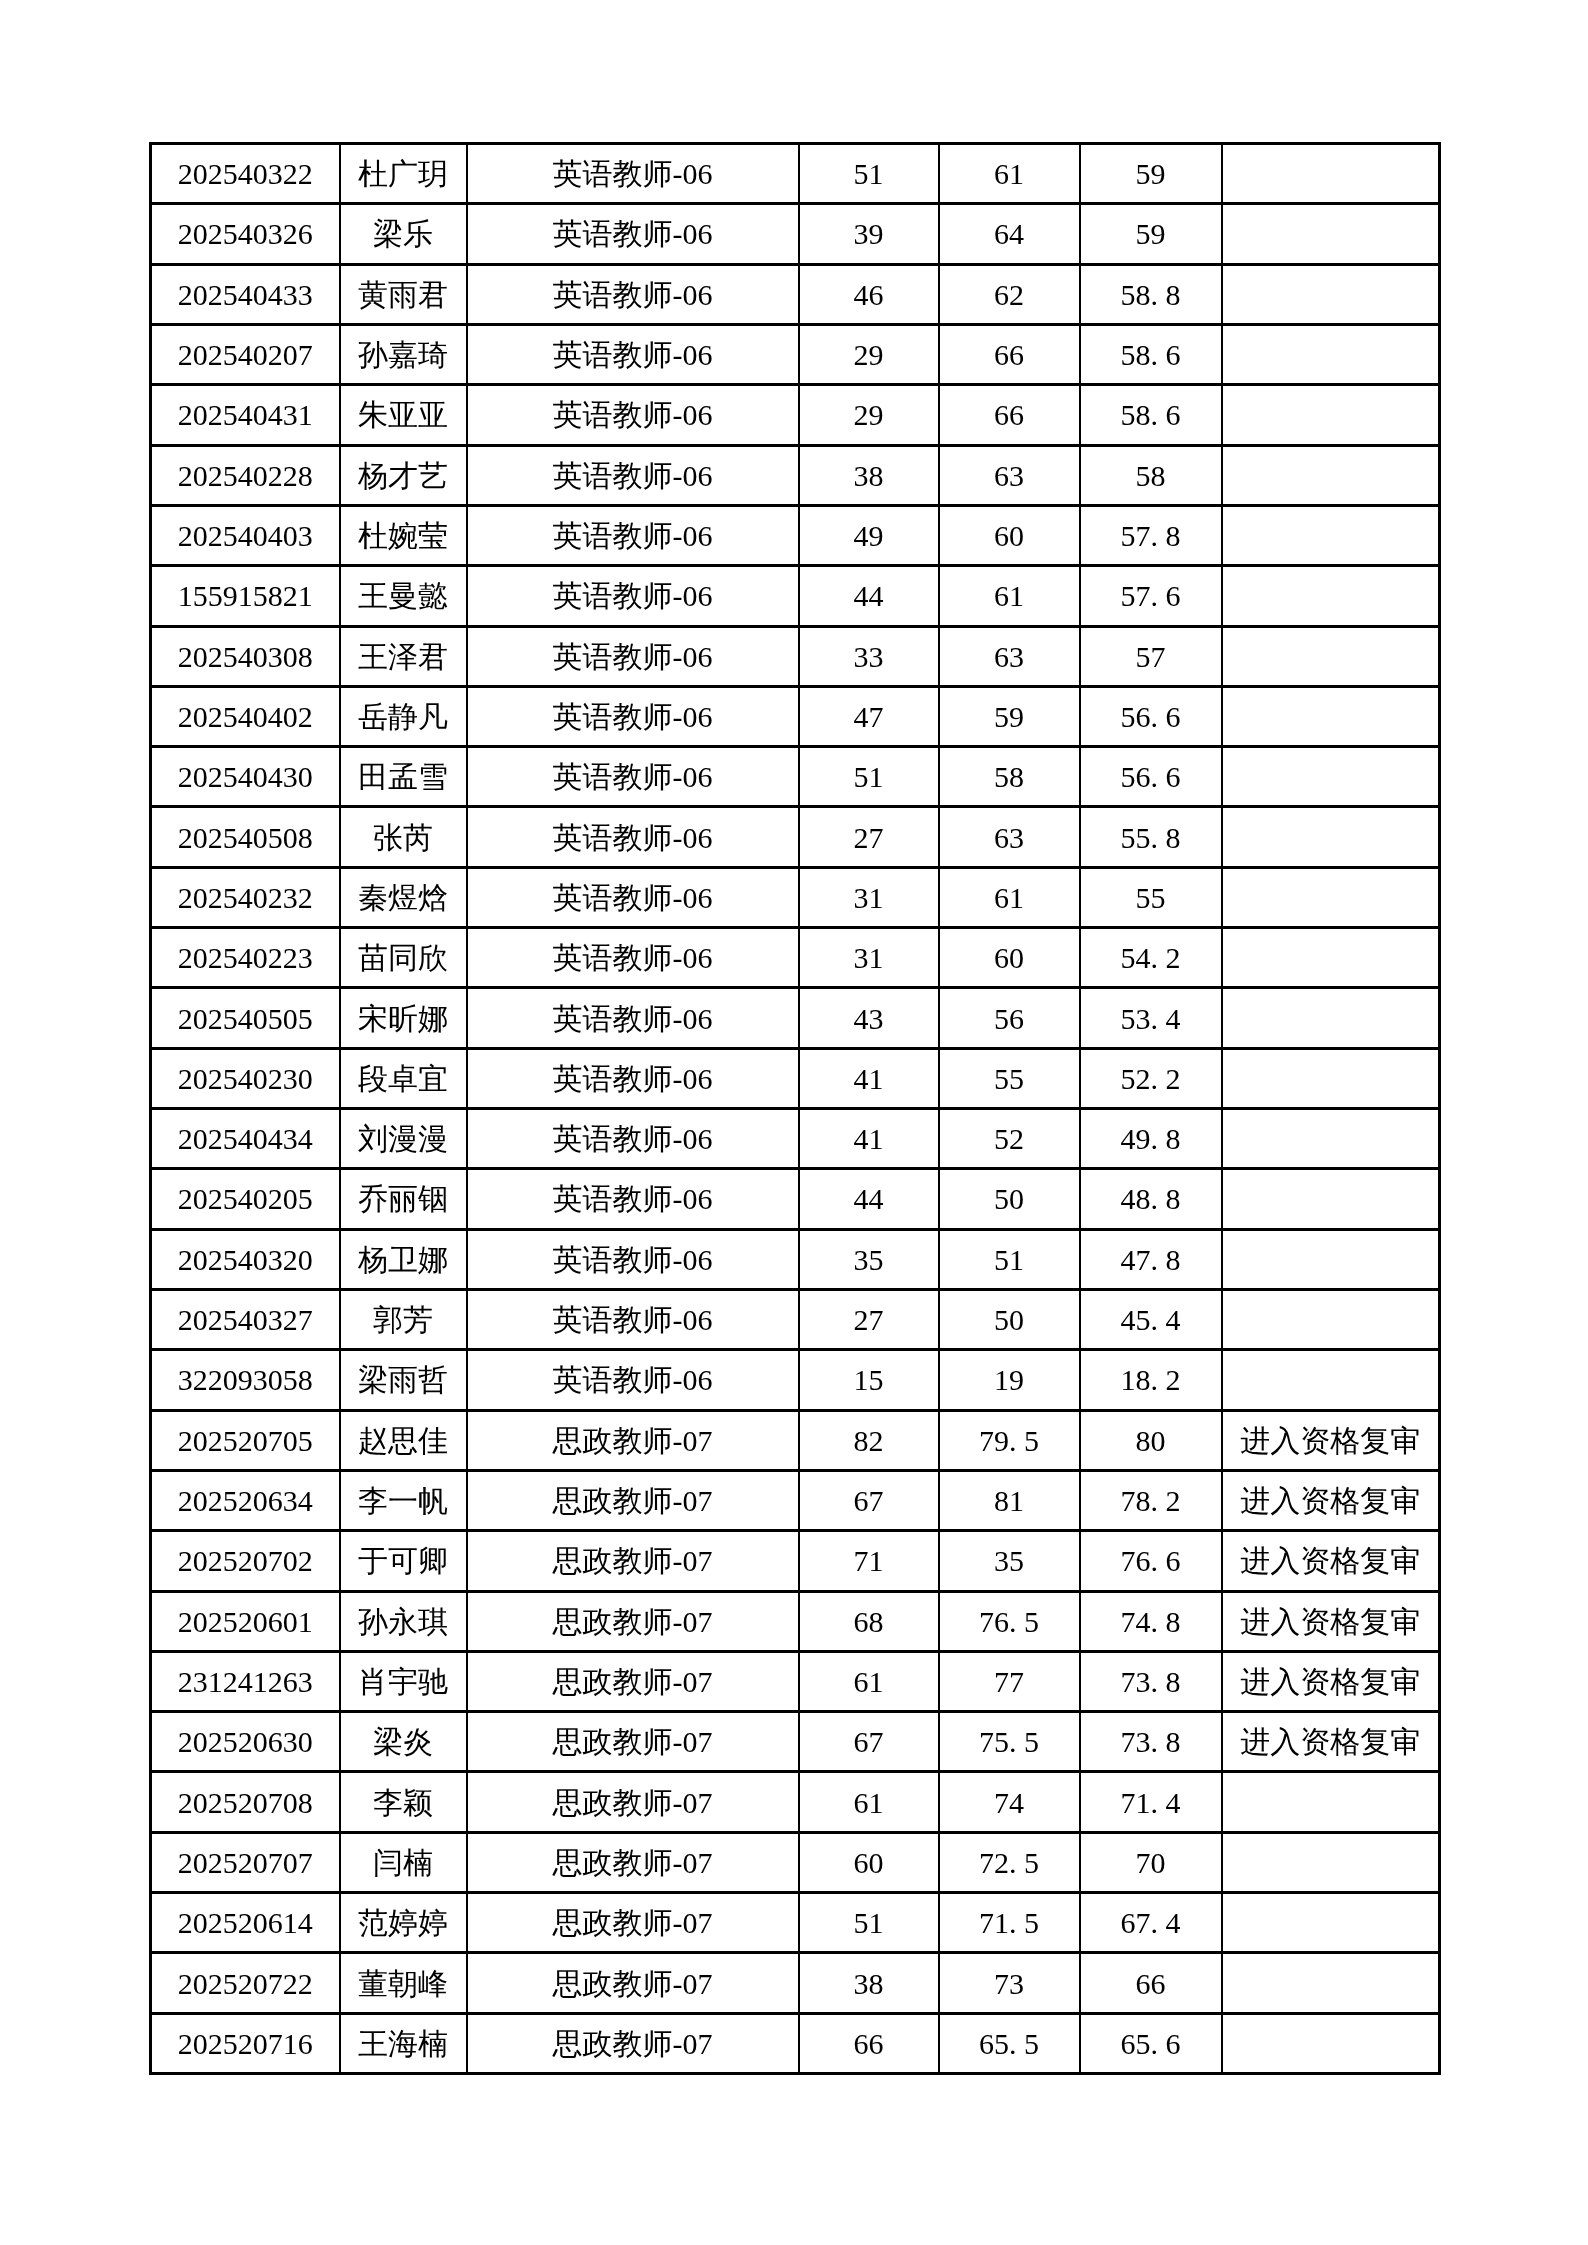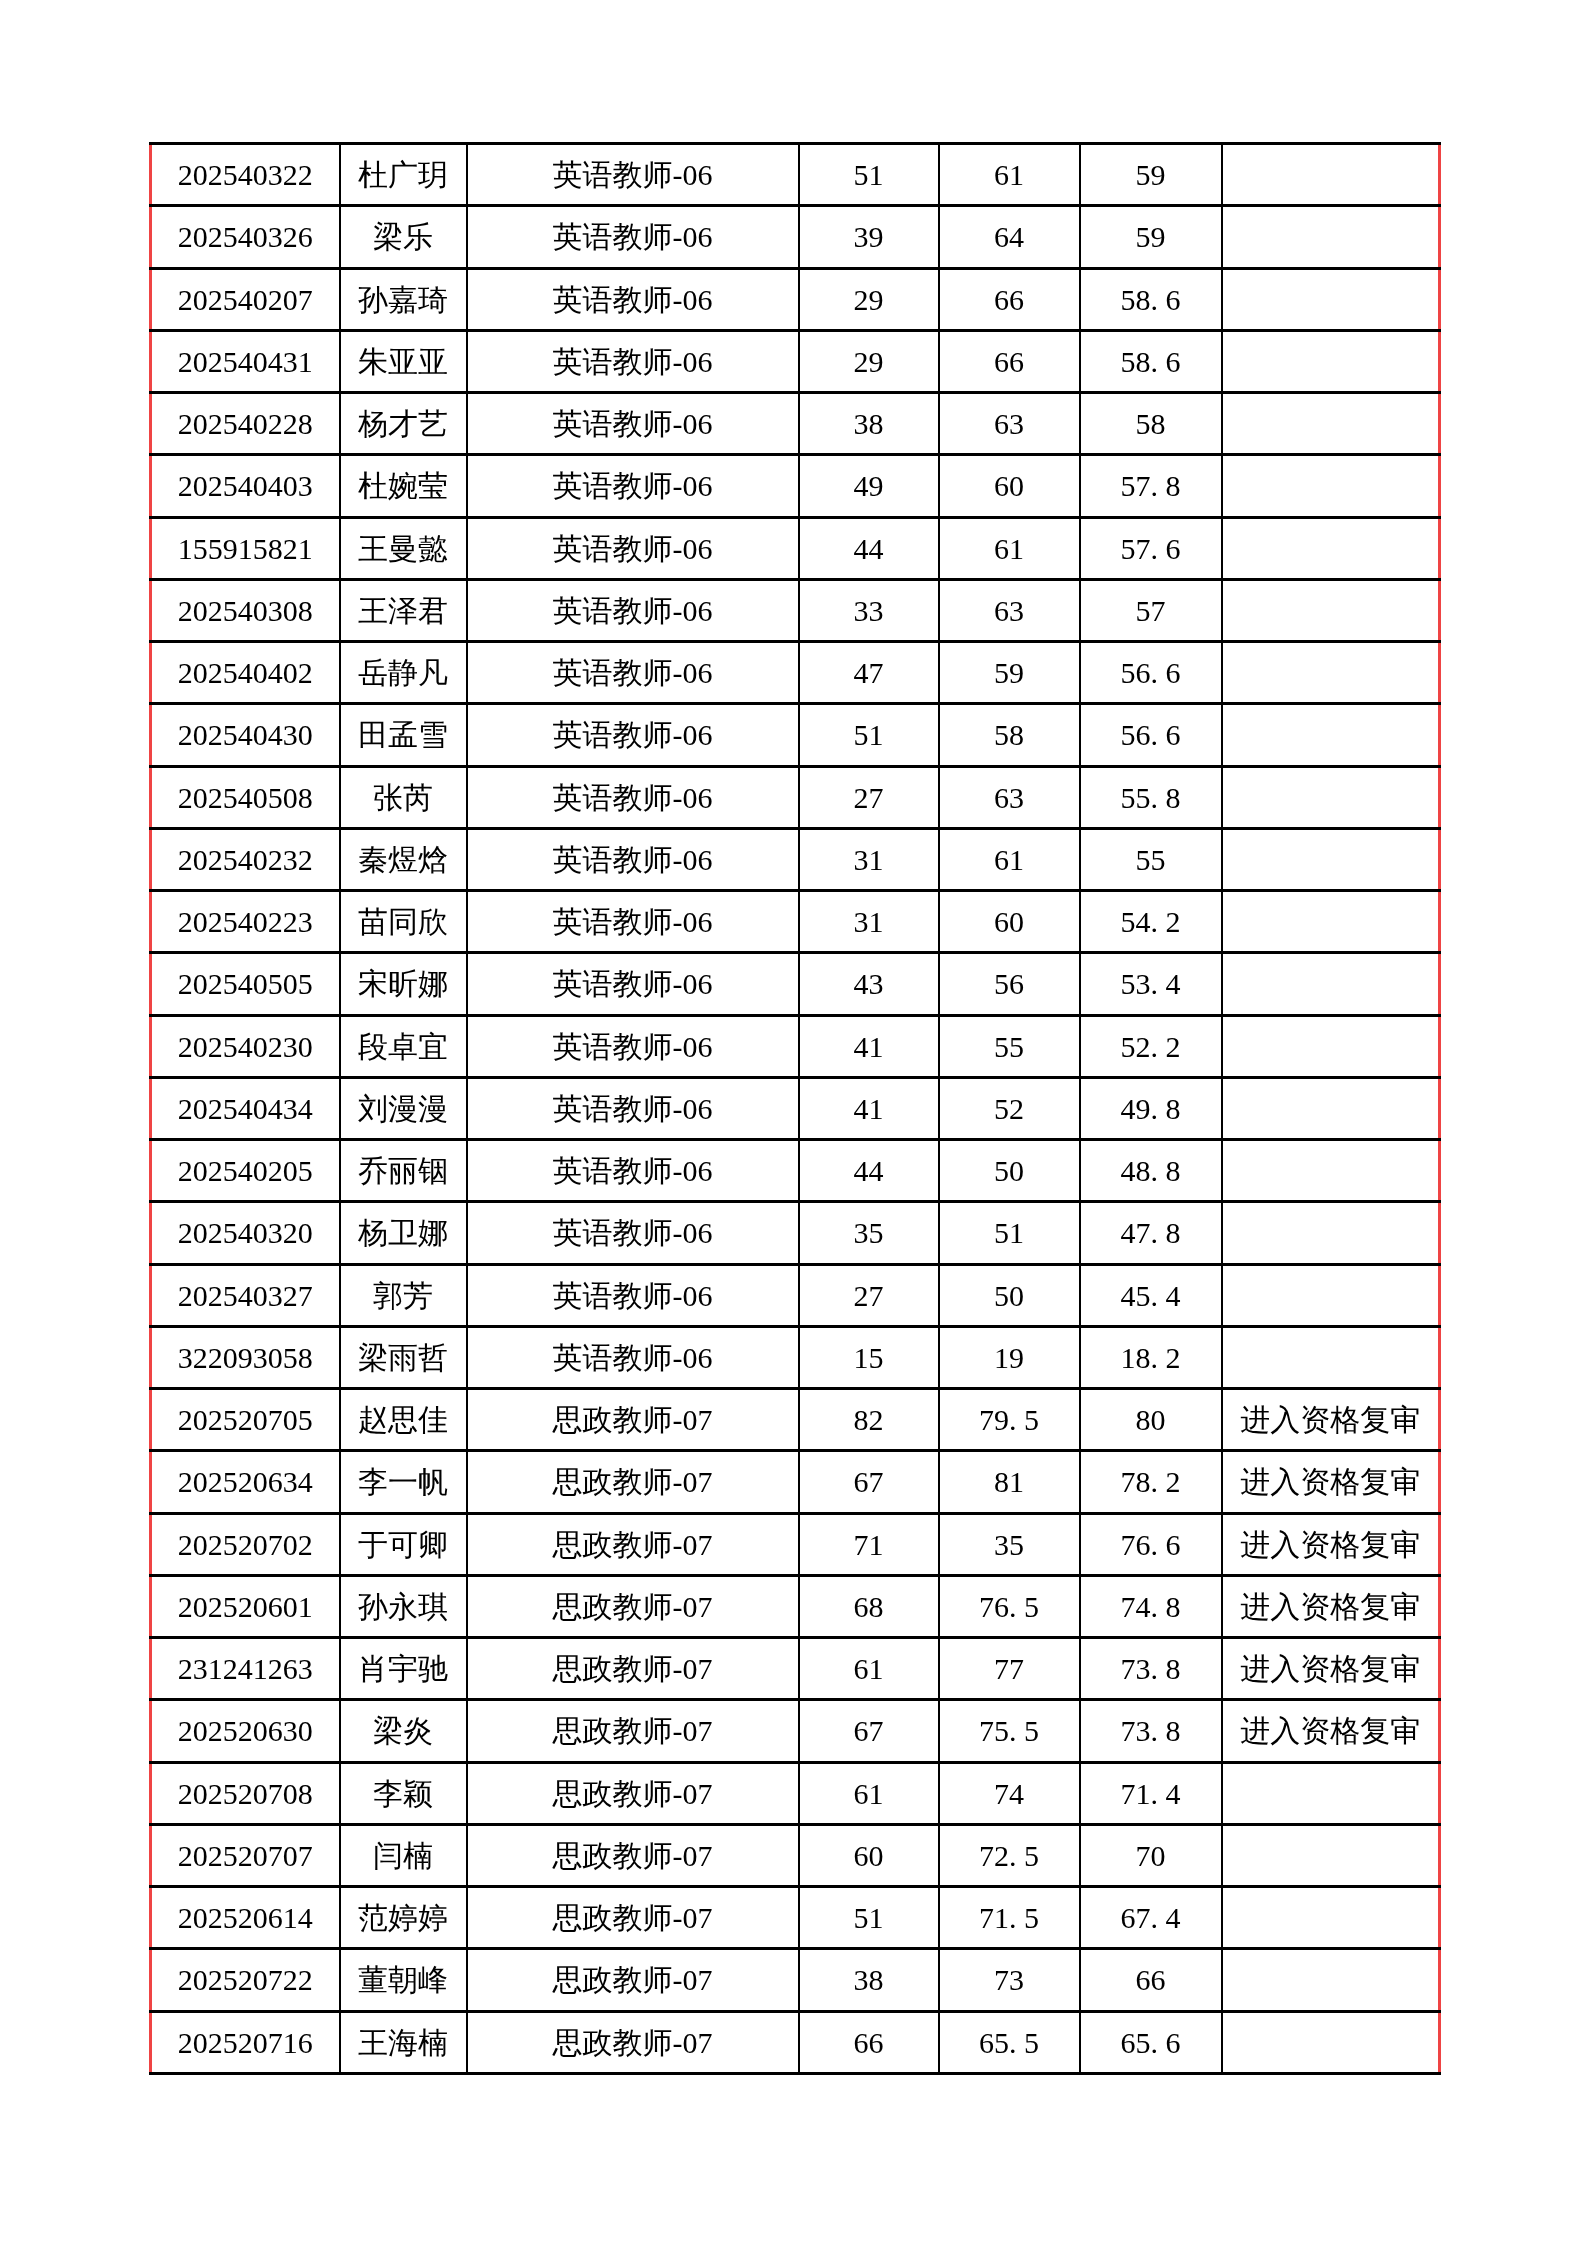--- a/index.html
+++ b/index.html
@@ -22,21 +22,21 @@
     background: #ffffff;
   }
   table.results {
     position: absolute;
     left: 149px;
     top: 142px;
     width: 1289px;
     height: 1933px;
     border-collapse: collapse;
     table-layout: fixed;
-    border: 3px solid #ef4444;
+    border: 3px solid #000000;
   }
   table.results td {
     border-left: 2px solid #000000;
     border-right: 2px solid #000000;
     border-top: 3px solid #000000;
     border-bottom: 3px solid #000000;
     text-align: center;
     vertical-align: middle;
     font-size: 30px;
     line-height: 1.1;
@@ -80,20 +80,29 @@
         <tr>
     <td>202540326</td>
     <td>梁乐</td>
     <td>英语教师-06</td>
     <td>39</td>
     <td>64</td>
     <td>59</td>
     <td></td>
   </tr>
         <tr>
+    <td>202540433</td>
+    <td>黄雨君</td>
+    <td>英语教师-06</td>
+    <td>46</td>
+    <td>62</td>
+    <td>58. 8</td>
+    <td></td>
+  </tr>
+        <tr>
     <td>202540207</td>
     <td>孙嘉琦</td>
     <td>英语教师-06</td>
     <td>29</td>
     <td>66</td>
     <td>58. 6</td>
     <td></td>
   </tr>
         <tr>
     <td>202540431</td>

